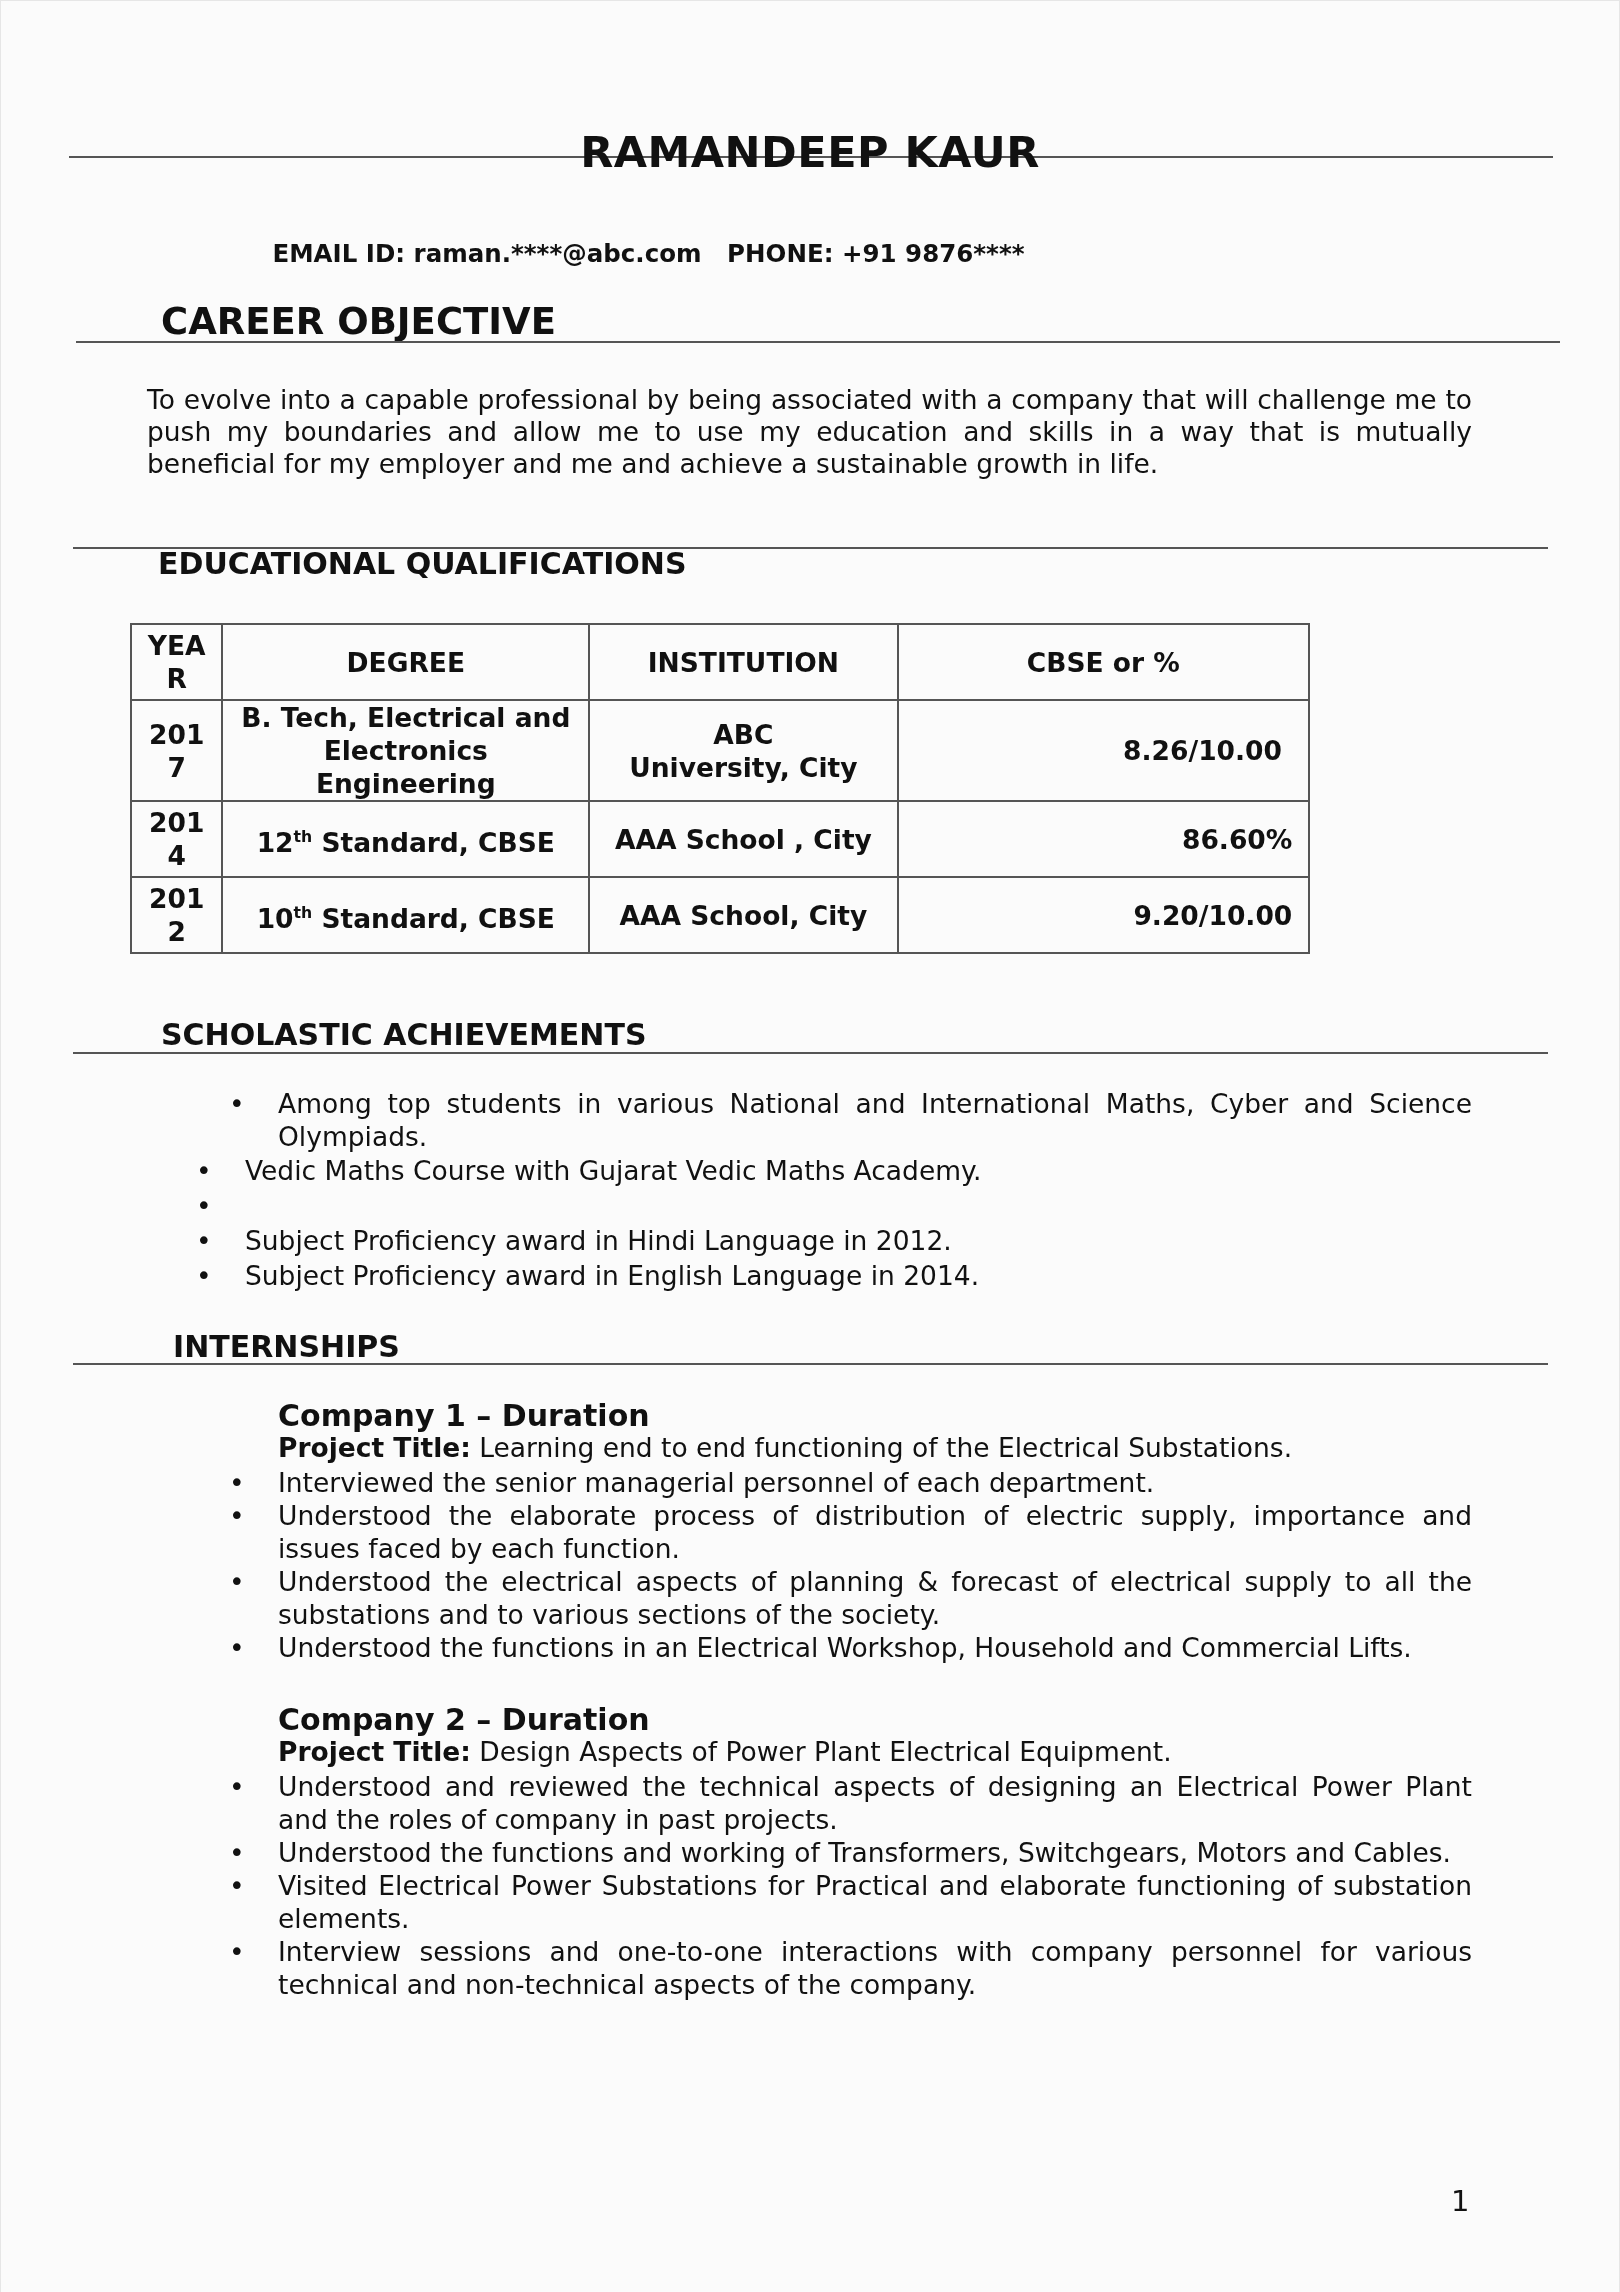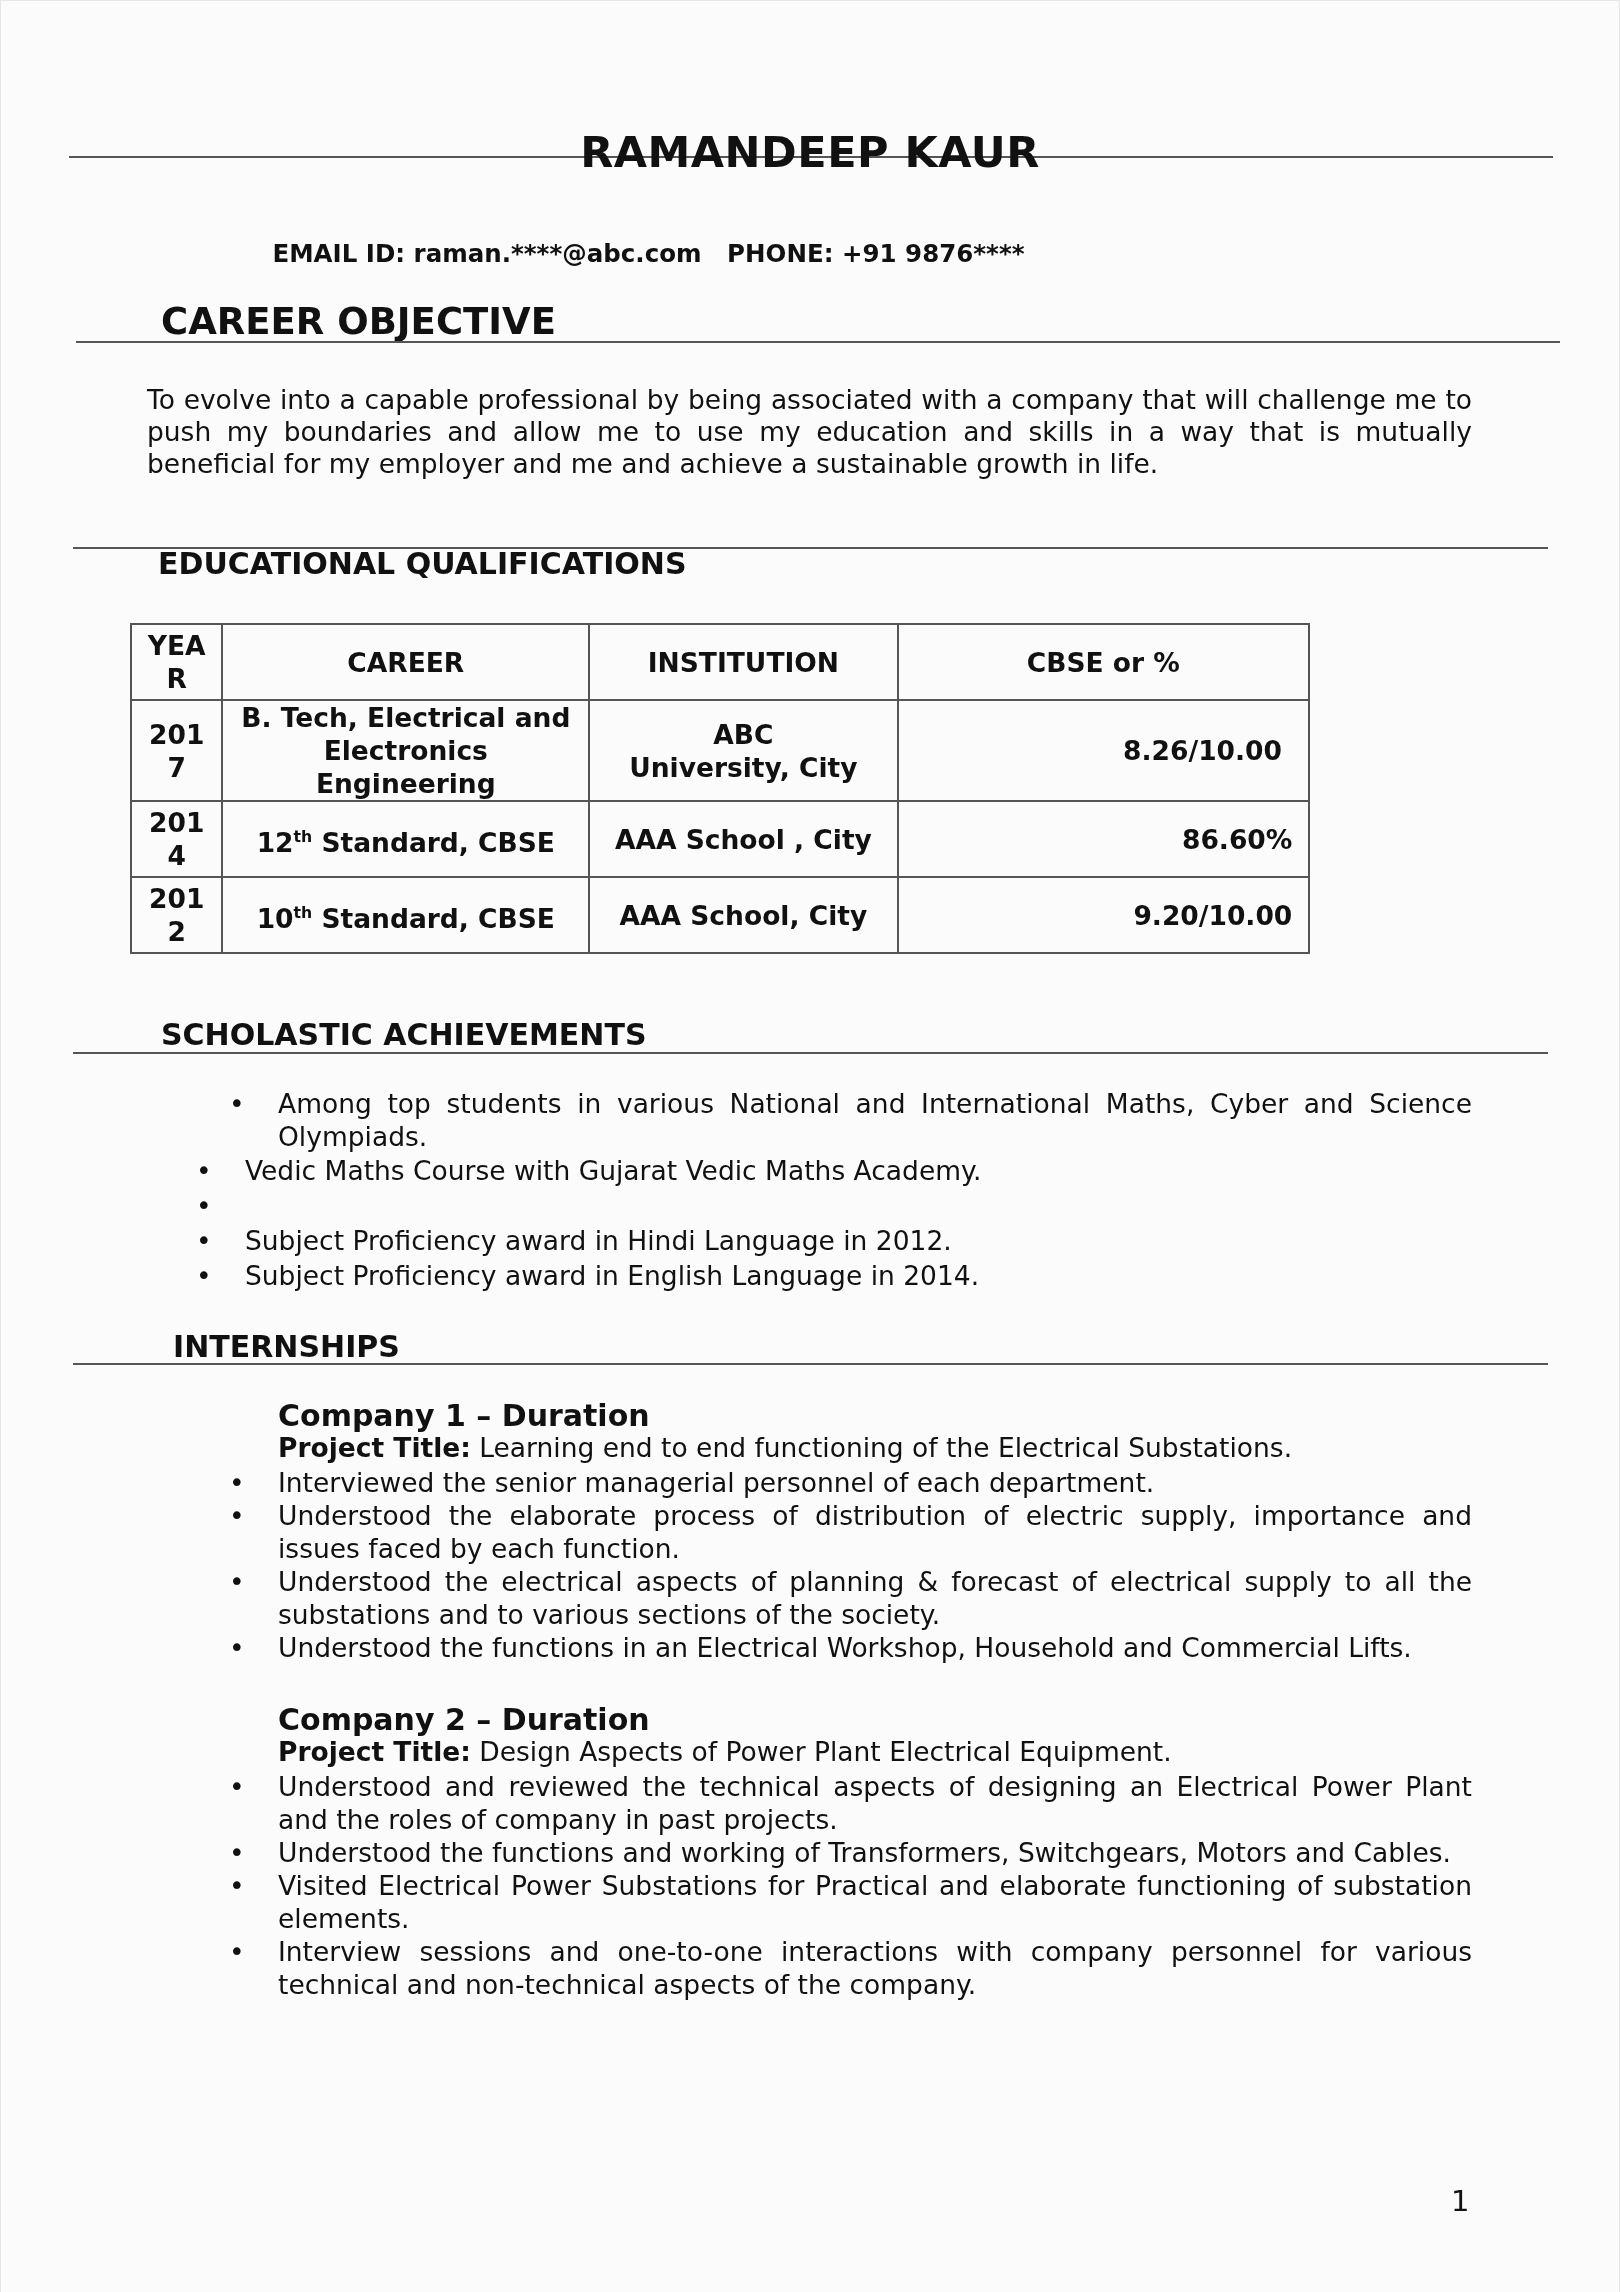--- a/index.html
+++ b/index.html
@@ -61,21 +61,21 @@
 <table class="edu">
   <colgroup>
     <col style="width:104px">
       <col style="width:418px">
       <col style="width:329px">
       <col style="width:477px">
   </colgroup>
   <tbody>
       <tr>
     <th style="word-break:break-all; padding:0 13.7px;">YEAR</th>
-    <th>CAREER</th>
+    <th>DEGREE</th>
     <th>INSTITUTION</th>
     <th>CBSE or %</th>
   </tr>
   <tr>
     <td style="word-break:break-all; padding:0 13.7px;">2017</td>
     <td><span>B. Tech, Electrical and Electronics Engineering</span></td>
     <td style="padding:0 39px;">ABC University, City</td>
     <td class="grade" style="padding-right:26px;">8.26/10.00</td>
   </tr>
   <tr>

